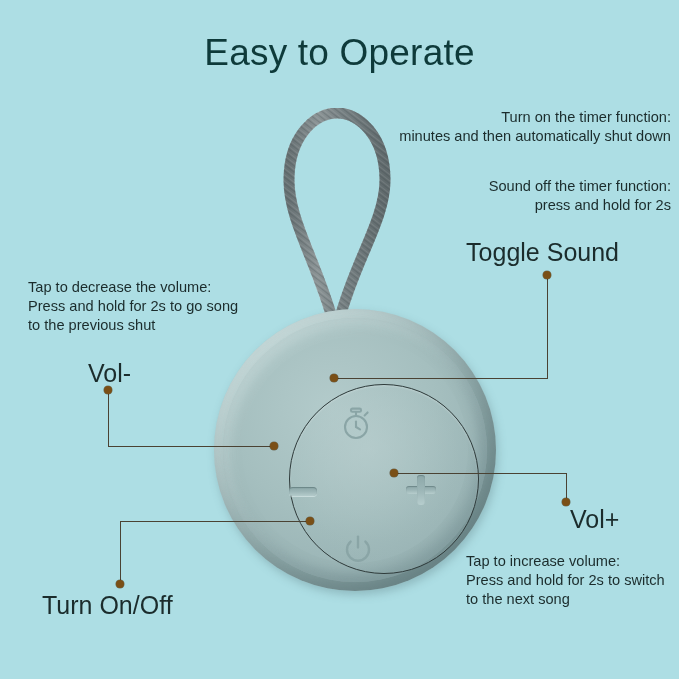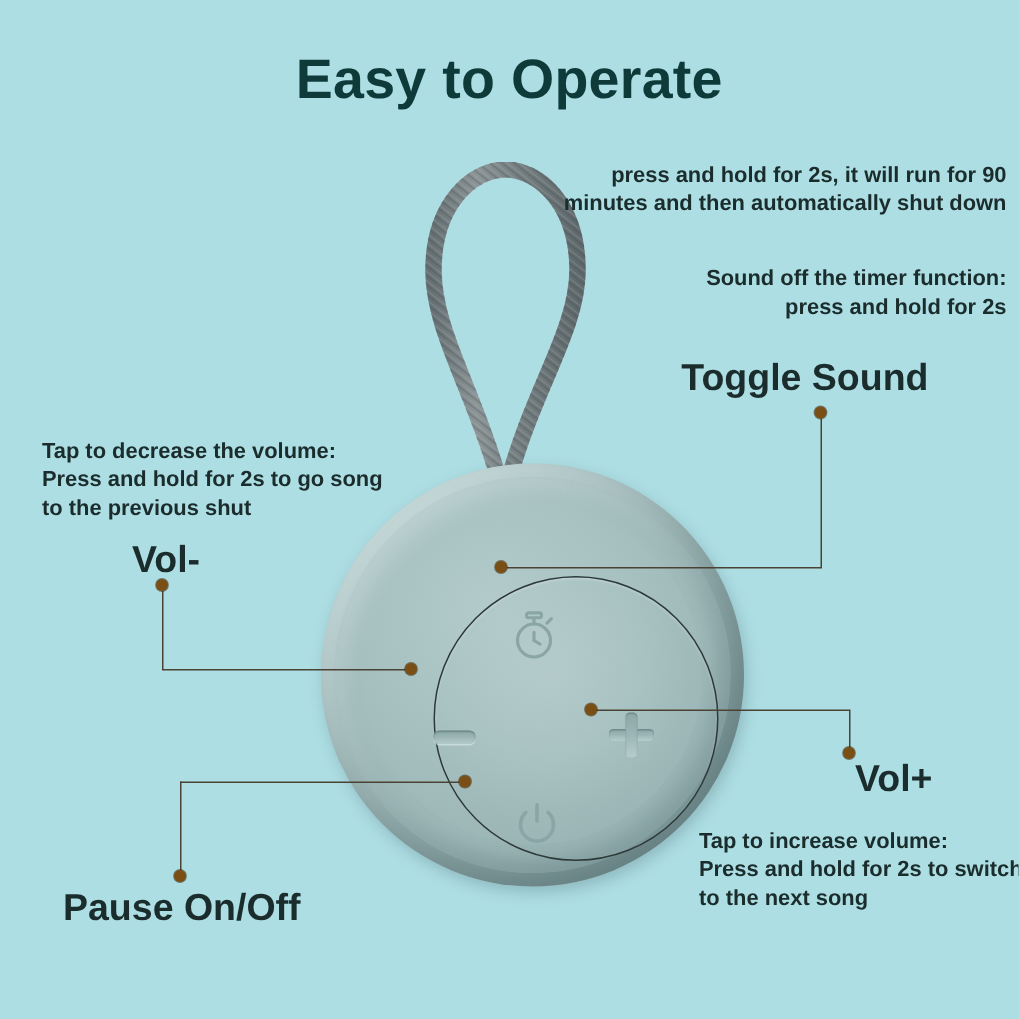--- a/index.html
+++ b/index.html
@@ -12,21 +12,20 @@
     height: 679px;
     overflow: hidden;
     font-family: "Liberation Sans", sans-serif;
     background: #addee4;
   }
   #scene {
     position: relative;
     width: 679px;
     height: 679px;
     background: #addee4;
-    font-weight: bold;
   }
 
   
   .page-title {
     position: absolute;
     left: 0;
     top: 30px;
     width: 679px;
     text-align: center;
     font-size: 37px;
@@ -55,21 +54,21 @@
   .align-left  { text-align: left; }
 
   
   #timer-on-text  { right: 8px; top: 108px; width: 440px; }
   #timer-off-text { right: 8px; top: 177px; width: 440px; }
 
   
   #toggle-sound-label { right: 60px; top: 237px; margin-left: 40px; }
 
   
-  #vol-down-text  { left: 28px; top: 292px; width: 300px; }
+  #vol-down-text  { left: 28px; top: 278px; width: 300px; }
   #vol-down-label { left: 88px; top: 358px; }
 
   
   #vol-up-label { left: 534px; top: 504px; margin-left: 36px; }
   #vol-up-text  { left: 466px; top: 552px; width: 260px; }
 
   
   #power-label { left: 42px; top: 590px; }
   #power-text  { left: 44px; top: 626px; width: 330px; }
 
@@ -256,21 +255,21 @@
   <div class="leader v" style="left:566px; top:473px; height:28px;"></div>
   <div class="dot" style="left:390px; top:469px;"></div>
   <div class="dot" style="left:562px; top:498px;"></div>
 
   <div class="leader h" style="left:120px; top:521px; width:190px;"></div>
   <div class="leader v" style="left:120px; top:521px; height:62px;"></div>
   <div class="dot" style="left:306px; top:517px;"></div>
   <div class="dot" style="left:116px; top:580px;"></div>
 
   <div class="callout-body align-right" id="timer-on-text">
-    <span class="ln">press and hold for 2s, it will run for 90</span>
+    <span class="ln">Turn on the timer function:</span>
     <span class="ln">minutes and then automatically shut down</span>
   </div>
 
   <div class="callout-body align-right" id="timer-off-text">
     <span class="ln">Sound off the timer function:</span>
     <span class="ln">press and hold for 2s</span>
   </div>
 
   <div class="callout-label" id="toggle-sound-label">Toggle Sound</div>
 
@@ -281,15 +280,15 @@
   </div>
   <div class="callout-label" id="vol-down-label">Vol-</div>
 
   <div class="callout-label" id="vol-up-label">Vol+</div>
   <div class="callout-body align-left" id="vol-up-text">
     <span class="ln">Tap to increase volume:</span>
     <span class="ln">Press and hold for 2s to switch</span>
     <span class="ln">to the next song</span>
   </div>
 
-  <div class="callout-label" id="power-label">Pause On/Off</div>
+  <div class="callout-label" id="power-label">Turn On/Off</div>
 
 </div>
 
 </body></html>

